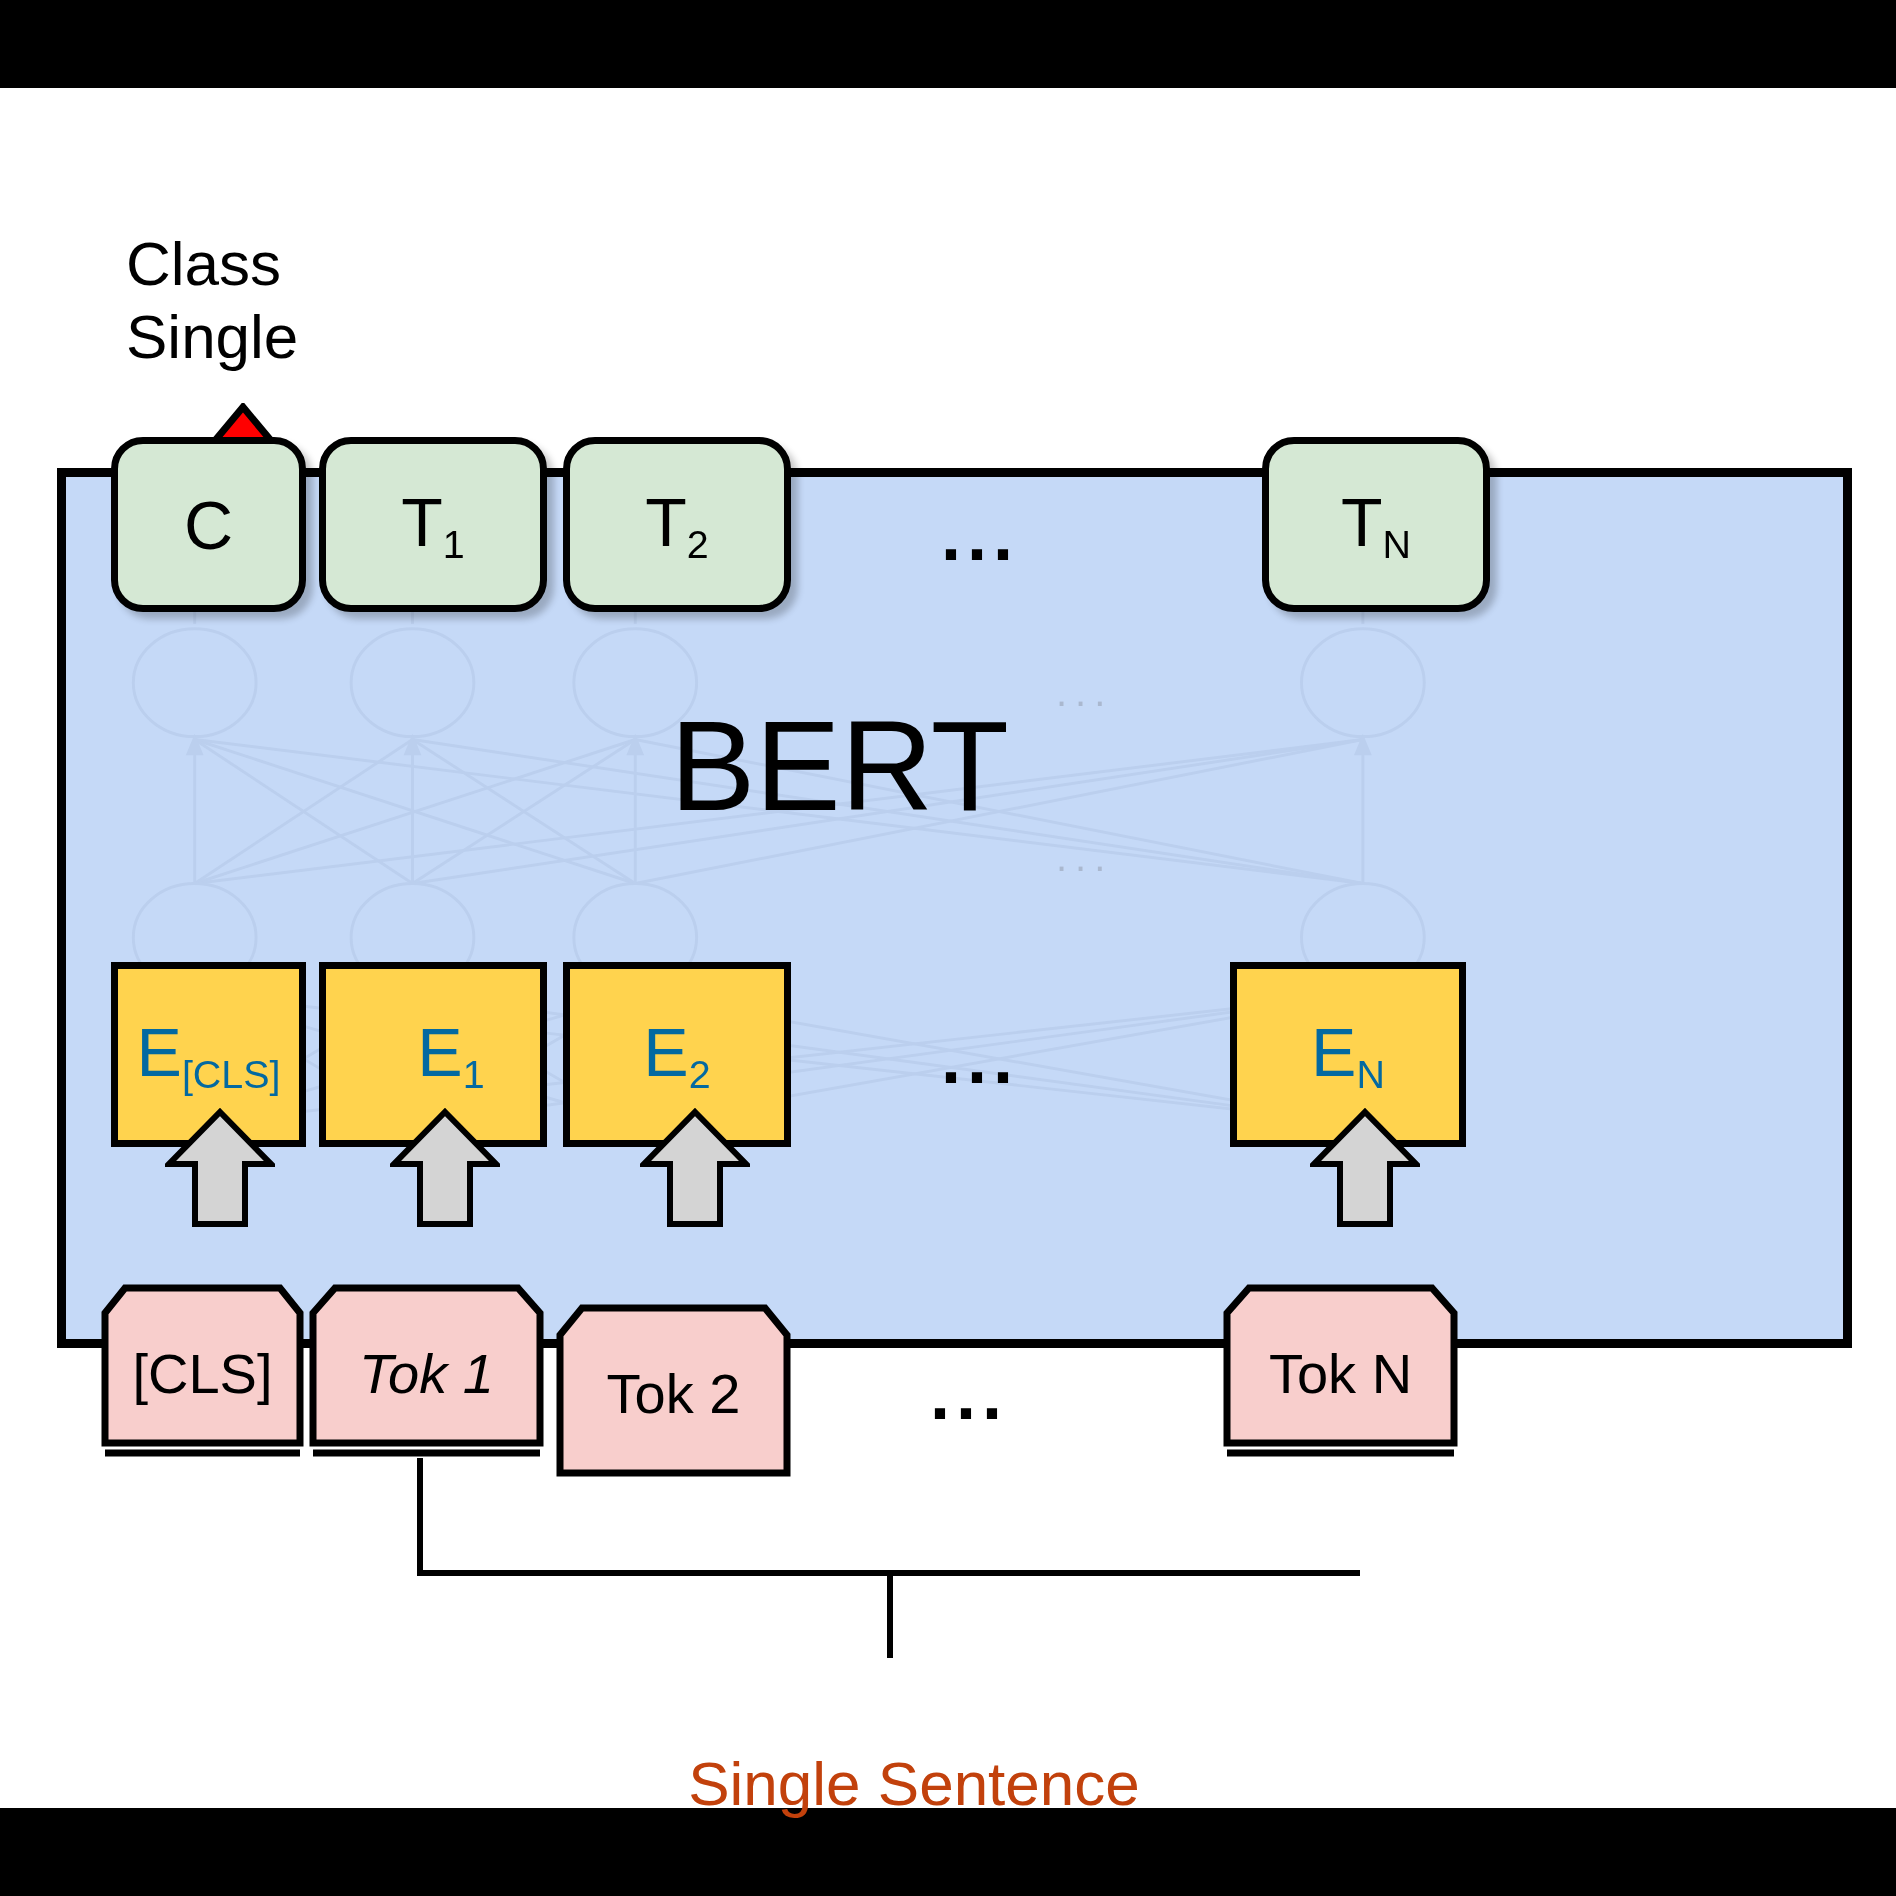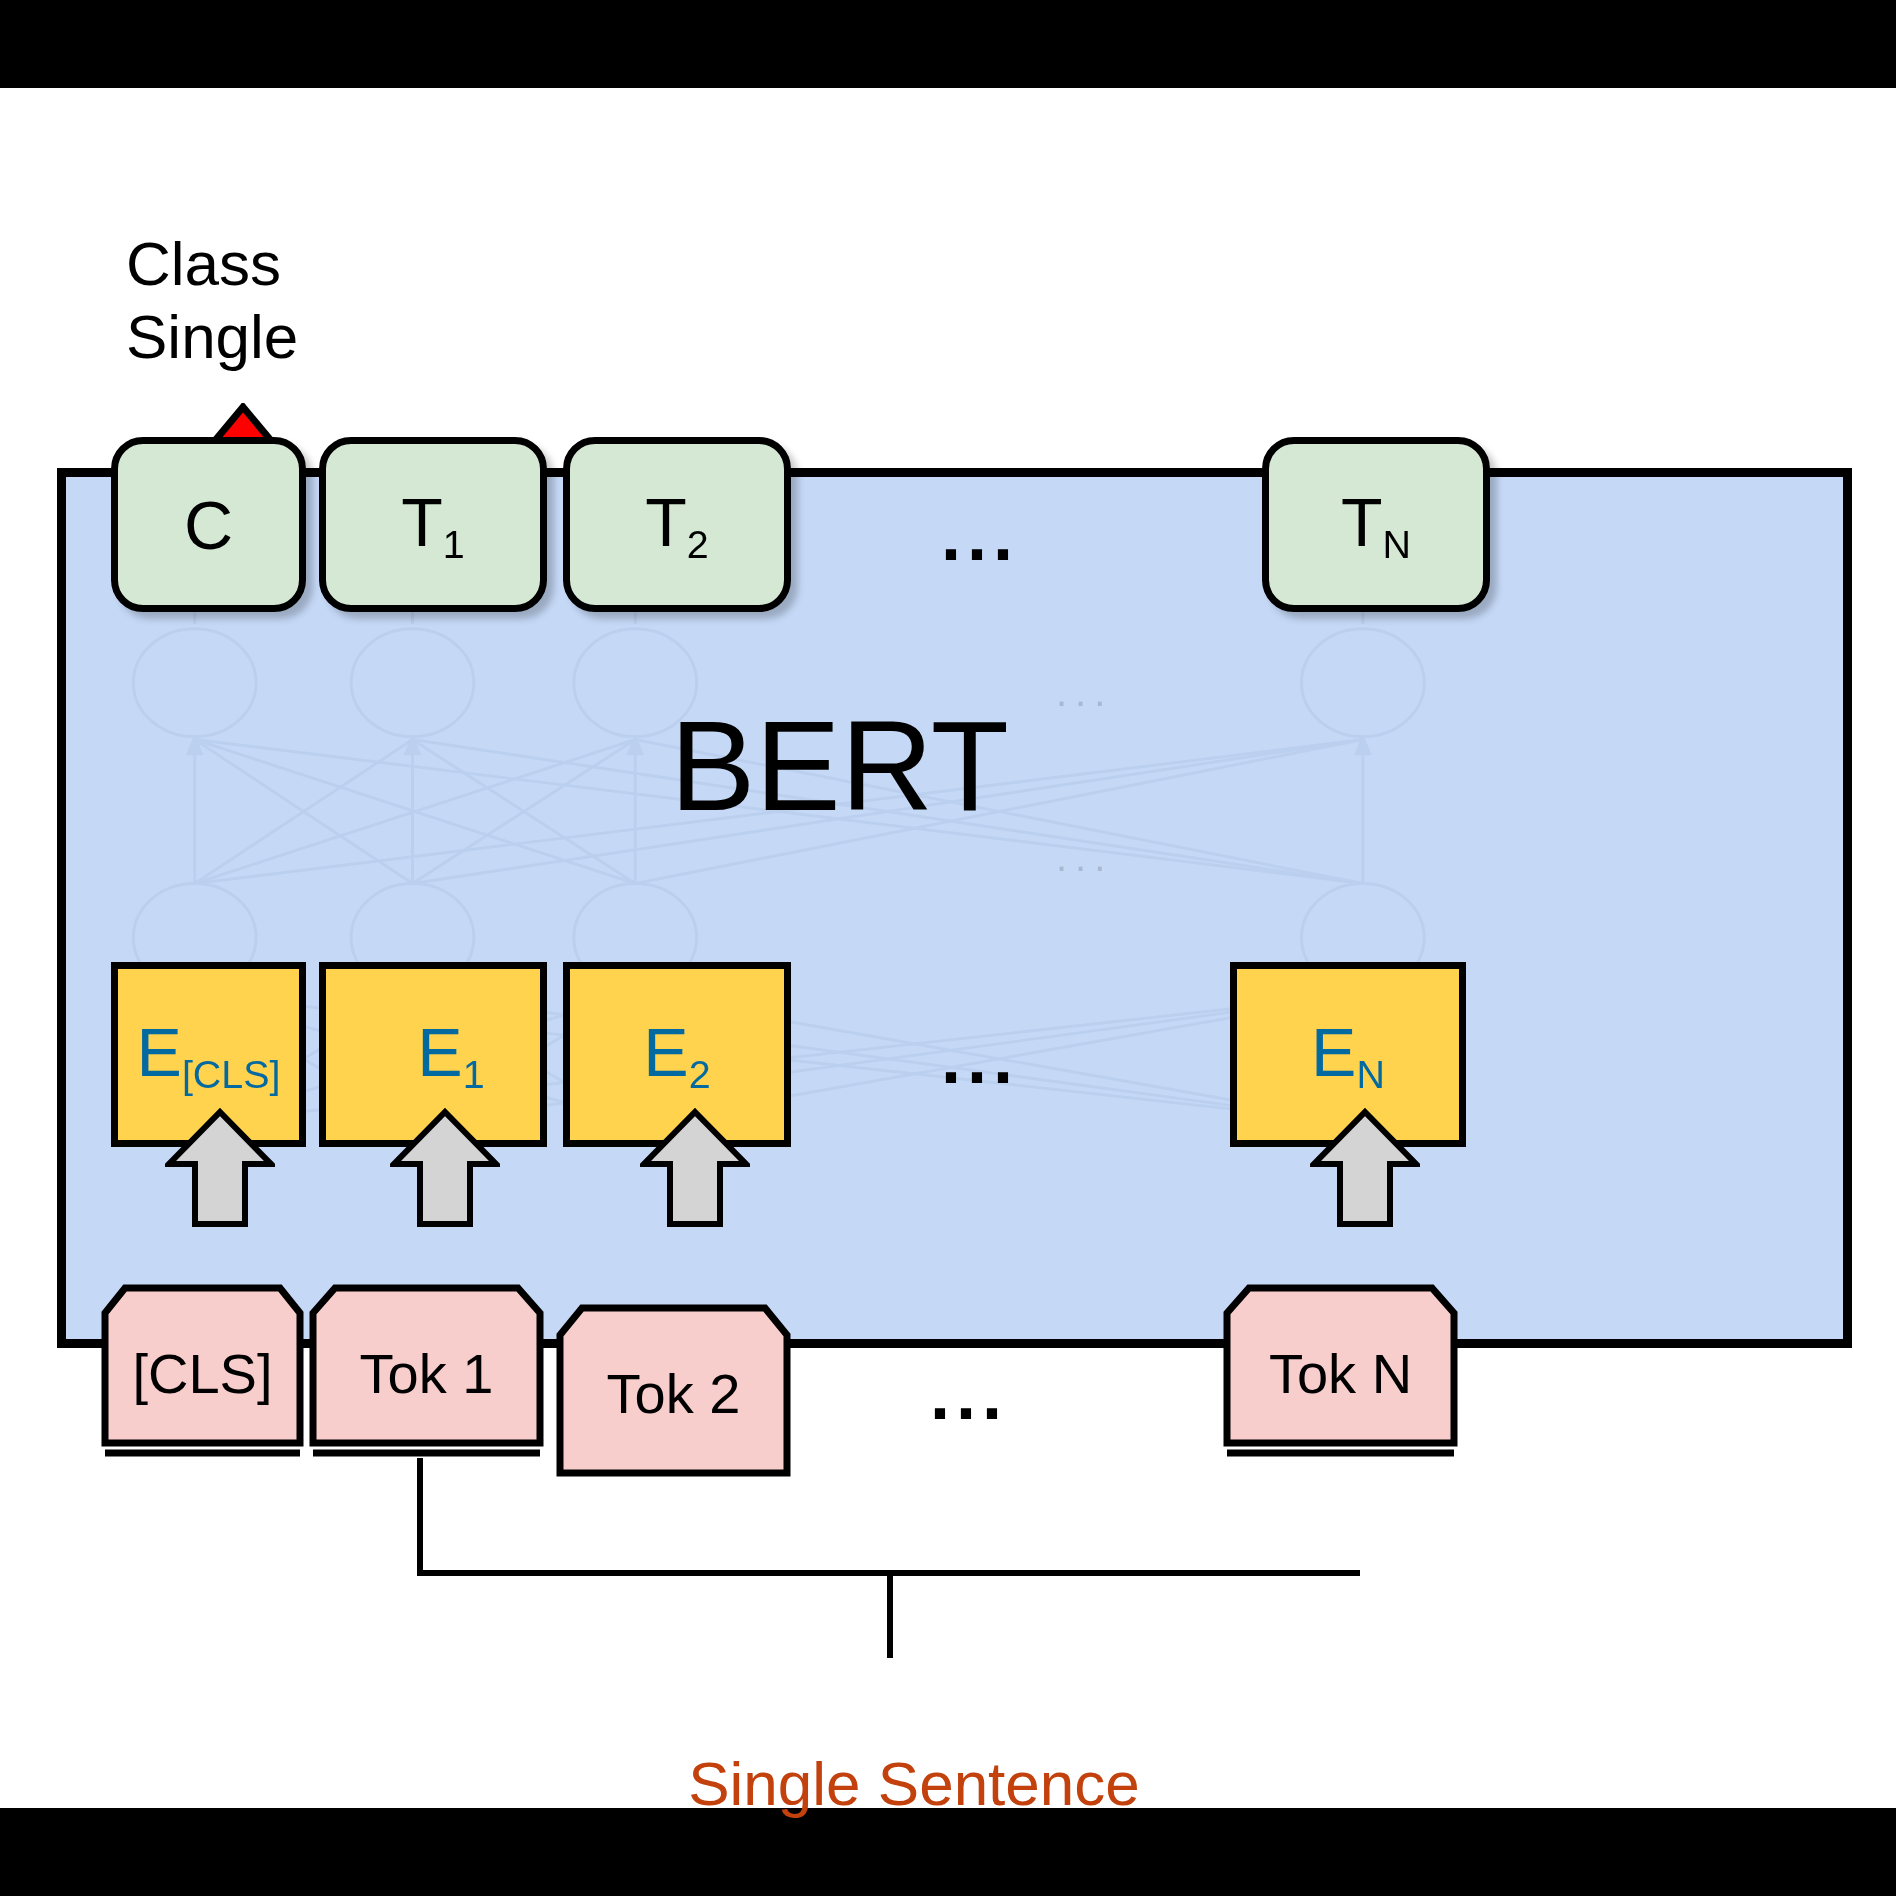--- a/index.html
+++ b/index.html
@@ -213,21 +213,21 @@
     </div>
 
     <div class="pcell" style="left:100px;top:1195px;width:205px;">
       <svg viewBox="0 0 205 180" preserveAspectRatio="none">
         <polygon points="25,5 180,5 200,30 200,160 5,160 5,30" fill="#f8cecc" stroke="#000" stroke-width="7" stroke-linejoin="miter"></polygon>
         <line x1="5" y1="170" x2="200" y2="170" stroke="#000" stroke-width="7"></line>
       </svg>
       <span class="lbl">[CLS]</span>
     </div>
 
-    <div class="pcell" style="left:308px;top:1195px;width:237px;">
+    <div class="pcell" style="left:308px;top:1195px;width:237px;font-style:italic;">
       <svg viewBox="0 0 237 180" preserveAspectRatio="none">
         <polygon points="27,5 210,5 232,30 232,160 5,160 5,30" fill="#f8cecc" stroke="#000" stroke-width="7" stroke-linejoin="miter"></polygon>
         <line x1="5" y1="170" x2="232" y2="170" stroke="#000" stroke-width="7"></line>
       </svg>
       <span class="lbl">Tok 1</span>
     </div>
 
     <div class="pcell" style="left:555px;top:1215px;width:237px;">
       <svg viewBox="0 0 237 180" preserveAspectRatio="none">
         <polygon points="27,5 210,5 232,32 232,170 5,170 5,32" fill="#f8cecc" stroke="#000" stroke-width="7" stroke-linejoin="miter"></polygon>

